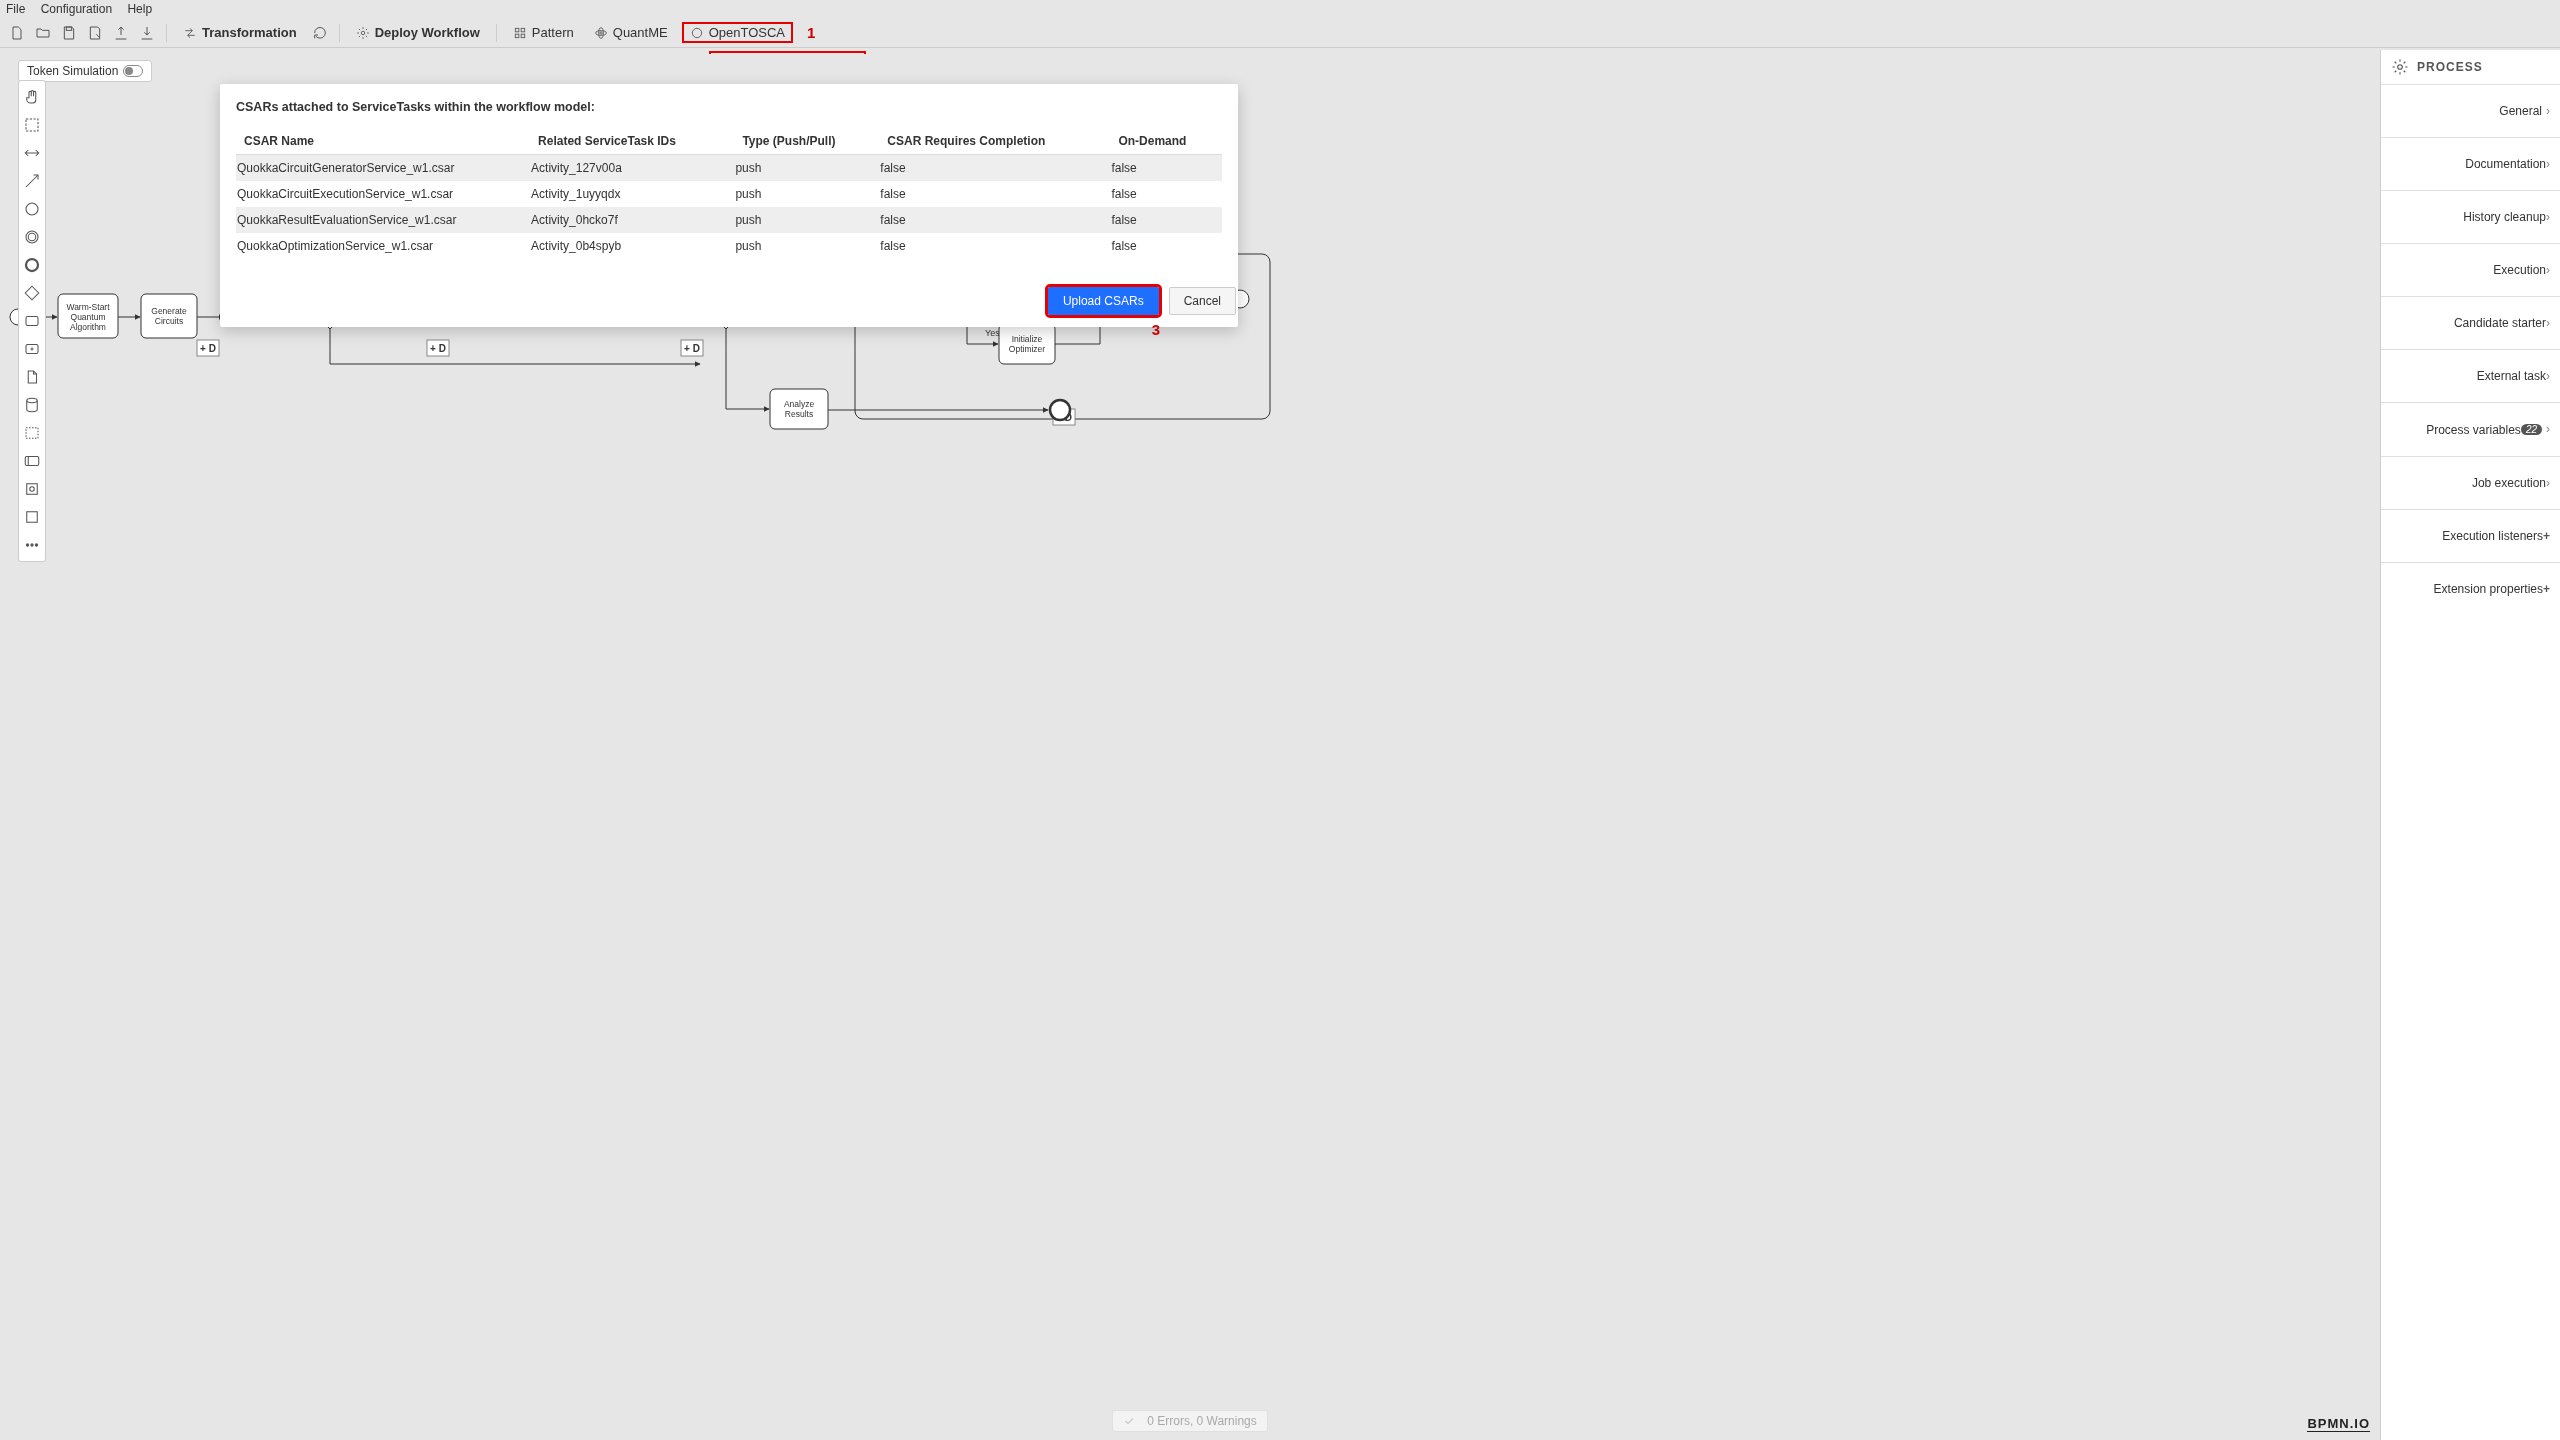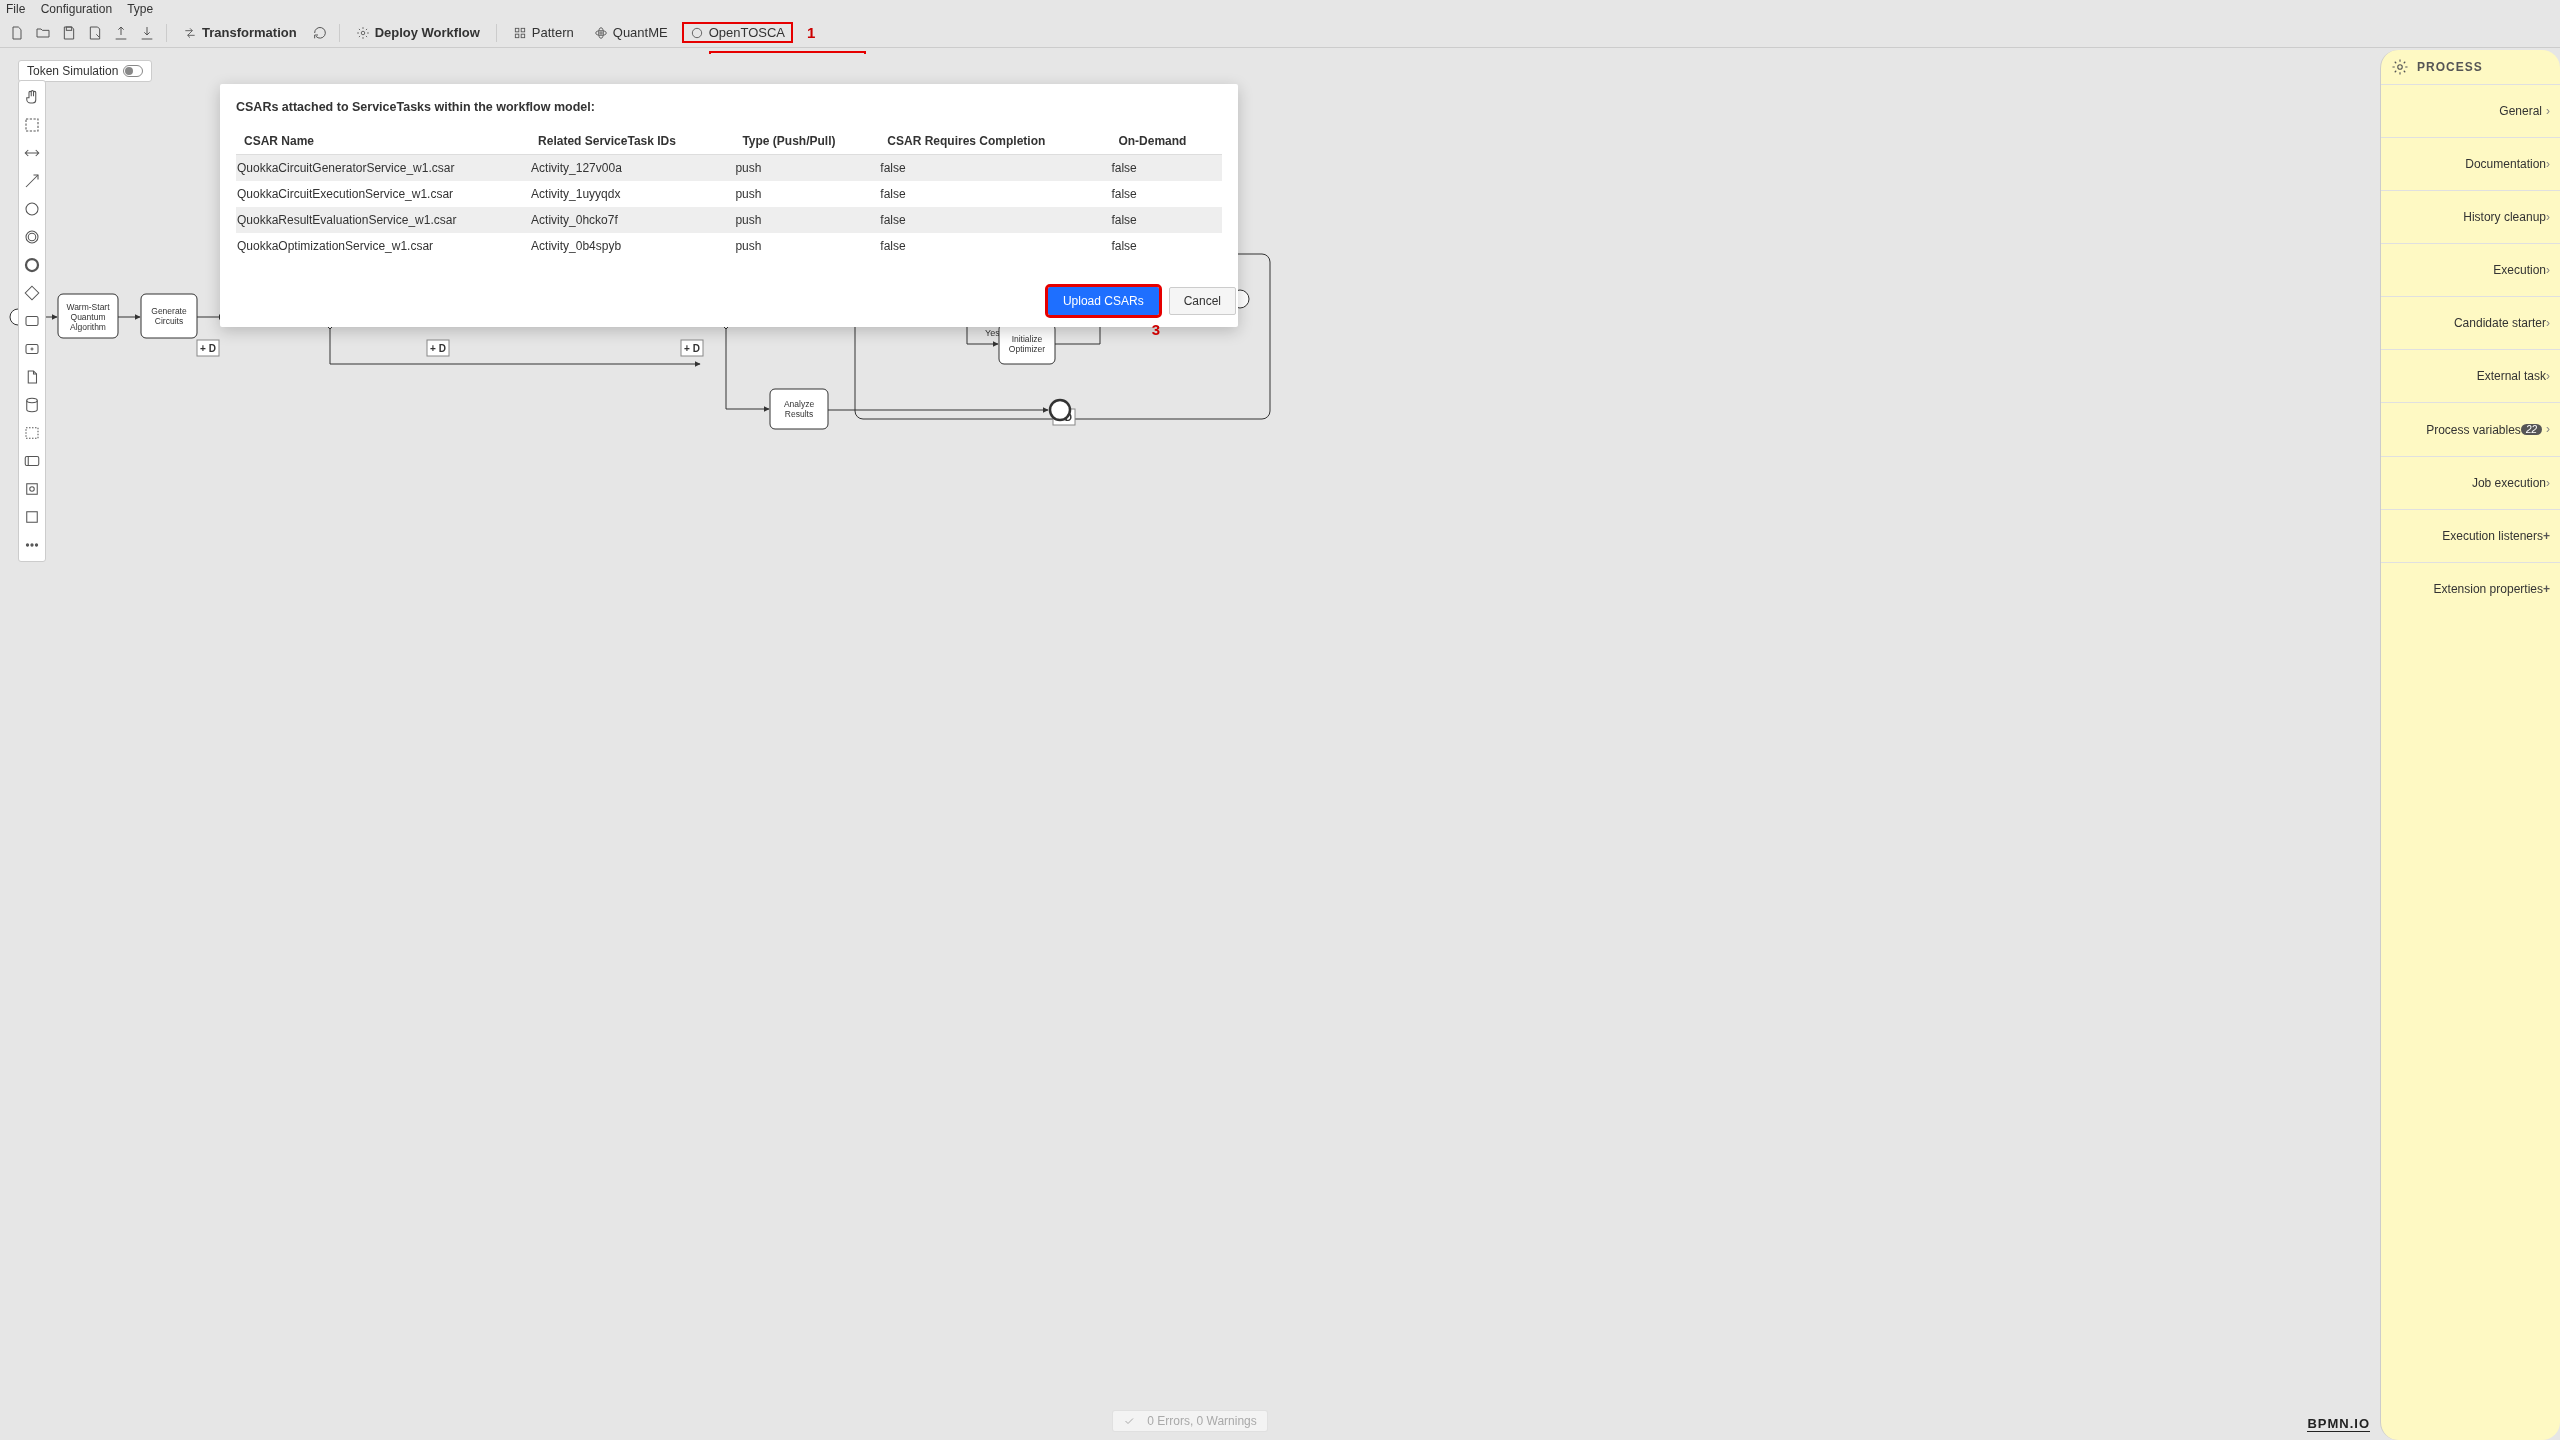--- a/index.html
+++ b/index.html
@@ -27,21 +27,21 @@
   .token-sim .switch { width:20px; height:12px; border:1px solid #888; border-radius:6px; position:relative; }
   .token-sim .switch::after { content:''; position:absolute; left:1px; top:1px; width:8px; height:8px; border-radius:50%; background:#888; }
   
   .palette { position:absolute; top:80px; left:18px; width:28px; background:#fff; border:1px solid #ccc; border-radius:3px; display:flex; flex-direction:column; align-items:center; gap:8px; padding:6px 0; z-index:5; }
   .pal-item { width:20px; height:20px; display:flex; align-items:center; justify-content:center; cursor:pointer; }
   .pal-item svg { width:18px; height:18px; stroke:#555; fill:none; stroke-width:1.4; }
   
   .canvas { position:absolute; top:54px; left:0; right:180px; bottom:0; background:#e6e6e6; }
   svg.diagram { position:absolute; top:0; left:0; width:100%; height:100%; }
   
-  .props { position:absolute; top:50px; right:0; width:180px; bottom:0; background:#fef9c3; border-left:1px solid #ccc; font-size:12px; overflow:auto;border-radius:18px; }
+  .props { position:absolute; top:50px; right:0; width:180px; bottom:0; background:#ffffff; border-left:1px solid #ccc; font-size:12px; overflow:auto; }
   .props-hd { display:flex; align-items:center; gap:8px; padding:8px 10px; font-weight:bold; color:#555; letter-spacing:1px; }
   .props-hd svg { width:18px; height:18px; stroke:#555; fill:none; stroke-width:1.5; }
   .prop-row { display:flex; align-items:center; justify-content:flex-end; padding:19px 10px; border-top:1px solid #e0e0e0; cursor:pointer; color:#333; }
   .prop-row .carat { color:#888; font-size:12px; }
   .prop-row .dot { width:6px;height:6px;border-radius:50%;background:#555;margin-right:4px; }
   .prop-row .badge { background:#555;color:#fff;border-radius:8px;font-size:10px;padding:0 5px;line-height:14px;margin-right:4px;font-style:italic; }
   .prop-row .plus { color:#555; font-weight:bold; }
   
   .statusbar { position:absolute; bottom:8px; left:0; right:180px; text-align:center; }
   .status-pill { display:inline-flex; align-items:center; gap:12px; background:rgba(255,255,255,0.5); border:1px solid rgba(0,0,0,0.08); border-radius:3px; padding:3px 10px; color:#a9a9a9; font-size:12px; }
@@ -71,21 +71,21 @@
   .dplus text { font-size:10px; fill:#333; font-weight:bold; }
   .edge { stroke:#333; stroke-width:1; fill:none; marker-end:url(#arrow); }
   .edge-label { font-size:9px; fill:#333; }
 </style>
 </head>
 <body>
 
 <div class="menubar">
   <span>File</span>
   <span>Configuration</span>
-  <span>Type</span>
+  <span>Help</span>
 </div>
 
 <div class="toolbar">
   <span class="tb-icon">
       <svg viewBox="0 0 24 24">
         <path d="M6 3h8l4 4v14H6z"></path>
       </svg>
     </span>
   <span class="tb-icon">
       <svg viewBox="0 0 24 24">

